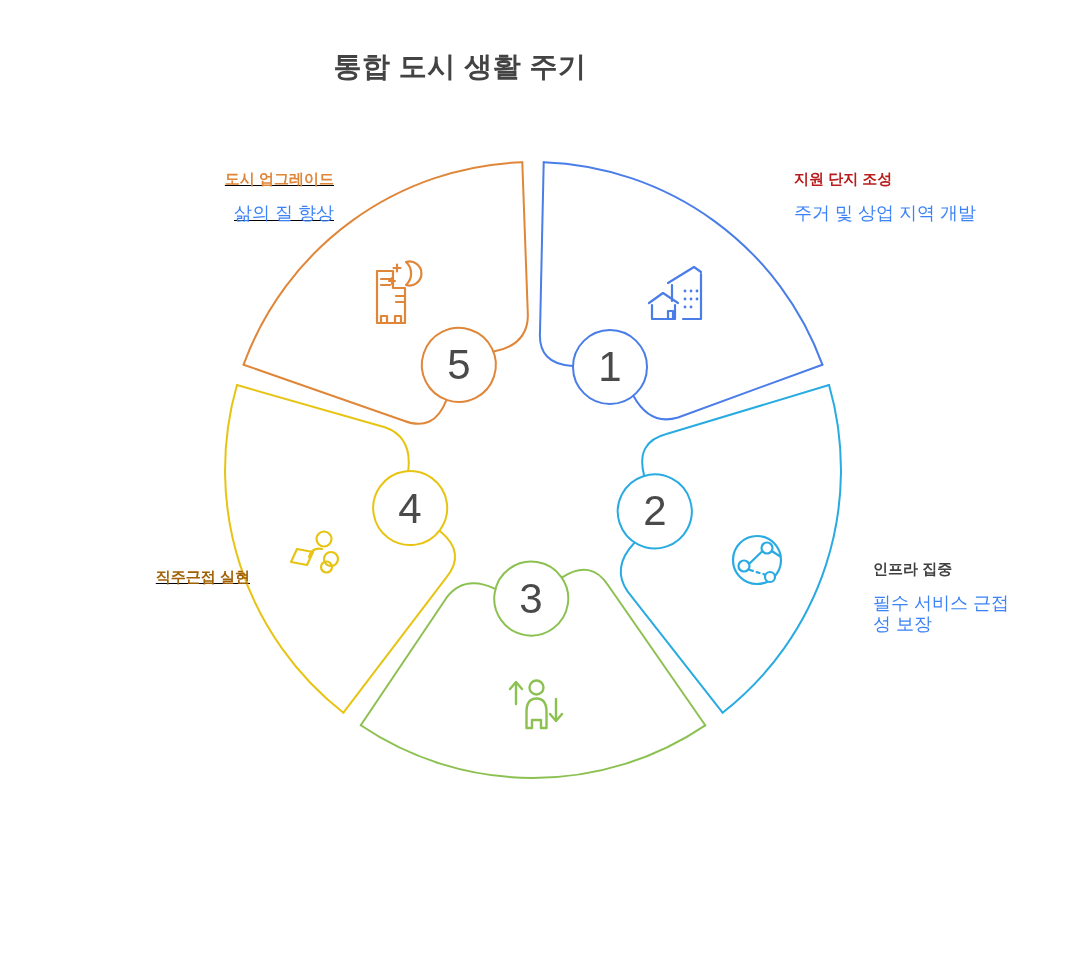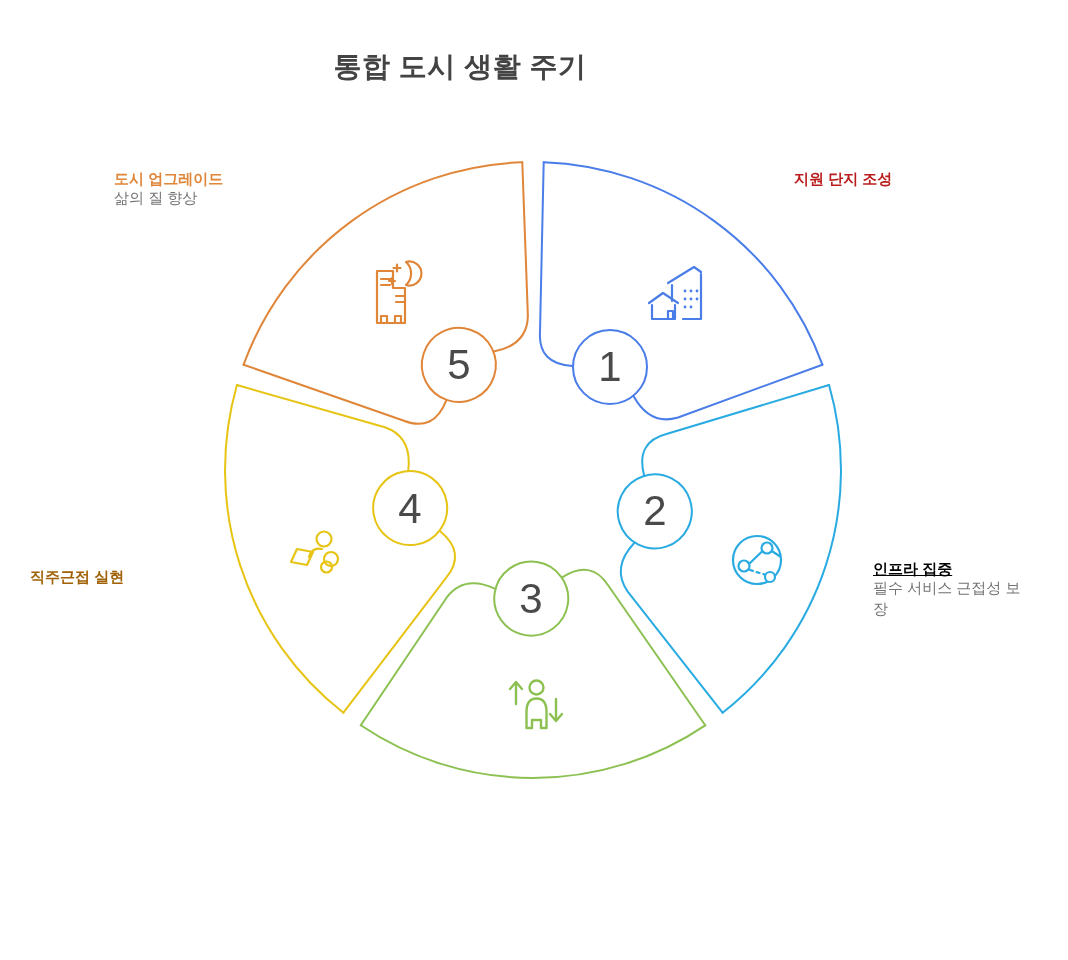--- a/index.html
+++ b/index.html
@@ -11,27 +11,27 @@
     position:absolute;left:0;top:48px;width:920px;text-align:center;
     font-size:28px;font-weight:700;color:#434343;letter-spacing:0.5px;
   }
   .diagram-svg{position:absolute;left:0;top:0;}
   .step-number{
     position:absolute;transform:translate(-50%,-50%);
     font-size:42px;font-weight:400;color:#4a4a4a;line-height:1;
   }
   .label{position:absolute;}
   .label .t{font-size:15px;font-weight:700;line-height:17px;}
-  .label .d{font-size:15px;font-weight:400;color:#737373;line-height:21px;margin-top:0;}
+  .label .d{font-size:18px;font-weight:400;color:#3b82f6;line-height:21px;margin-top:16px;}
   .c-blue{color:#b91c1c;}
-  .c-cyan{color:#000000;text-decoration:underline;}
+  .c-cyan{color:#404040;}
   .c-green{color:#8CC152;}
   .c-yellow{color:#a16207;}
   .c-orange{color:#E08639;}
-  .al-c{text-align:left;}
+  .al-c{text-align:right;text-decoration:underline;}
 </style>
 </head>
 <body>
 
 <div class="page-title">통합 도시 생활 주기</div>
 
 <svg class="diagram-svg" width="1068" height="960" viewBox="0 0 1068 960">
   <defs>
     <g id="seg" fill="none" stroke="currentColor" stroke-width="2" stroke-linecap="round" stroke-linejoin="round">
 
@@ -122,20 +122,21 @@
 </svg>
 
 <div class="step-number" style="left:610px;top:367px;">1</div>
 <div class="step-number" style="left:655px;top:511px;">2</div>
 <div class="step-number" style="left:531px;top:599px;">3</div>
 <div class="step-number" style="left:410px;top:509px;">4</div>
 <div class="step-number" style="left:459px;top:365px;">5</div>
 
 <div class="label" style="left:794px;top:170px;width:230px;">
   <div class="t c-blue">지원 단지 조성</div>
+  <div class="d">주거 및 상업 지역 개발</div>
 </div>
 
 <div class="label" style="left:873px;top:560px;width:150px;">
   <div class="t c-cyan">인프라 집중</div>
   <div class="d">필수 서비스 근접성 보장</div>
 </div>
 
 <div class="label al-c" style="left:410px;top:834px;width:260px;">
 </div>
 

